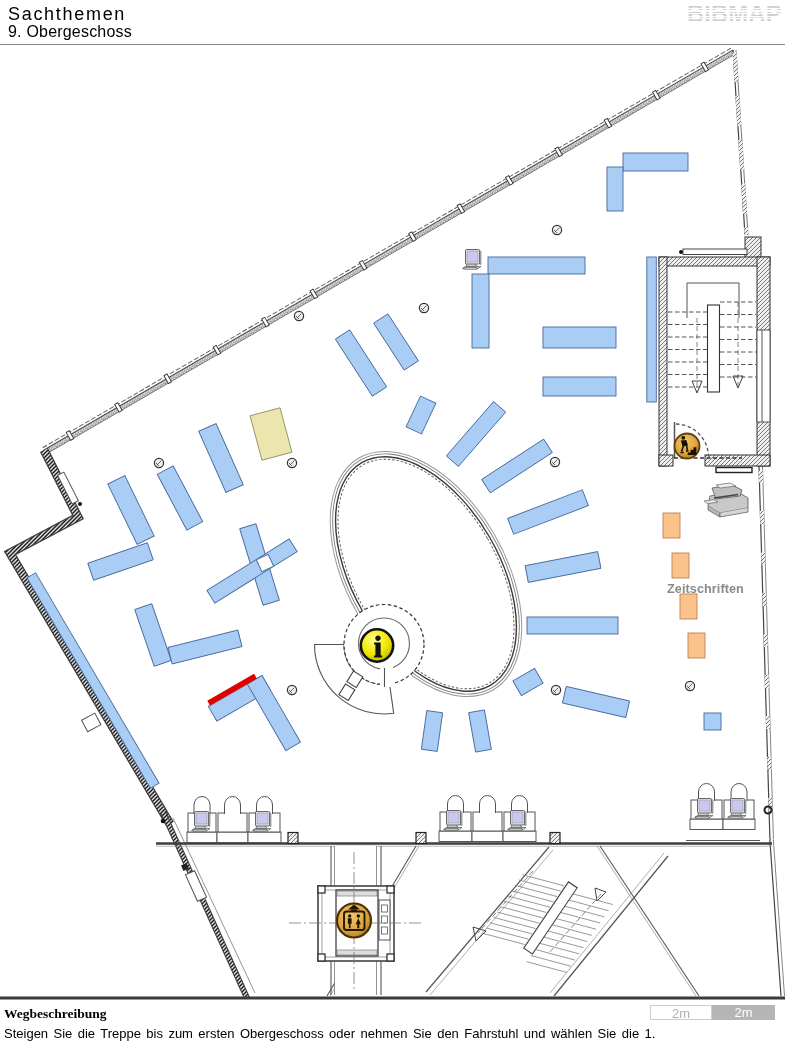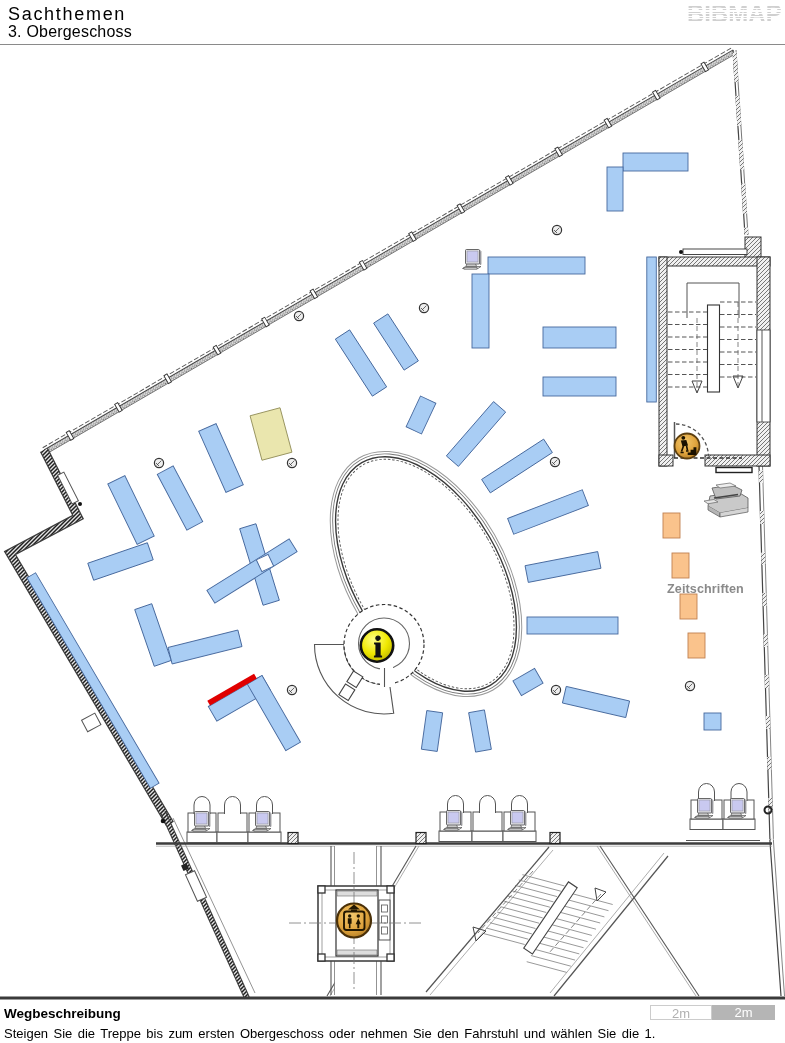--- a/index.html
+++ b/index.html
@@ -4,21 +4,21 @@
 html,body { margin:0; padding:0; background:#fff; }
 #page { position:relative; width:785px; height:1043px; overflow:hidden;
   font-family:"Liberation Sans", sans-serif; background:#fff; }
 .hdr1 { position:absolute; left:8px; top:4px; font-size:18px; letter-spacing:1.7px; font-weight:normal; color:#000; }
 .hdr2 { position:absolute; left:8px; top:23px; font-size:16px; letter-spacing:0.2px; color:#000; }
 .hline { position:absolute; left:0; top:44px; width:785px; height:0; border-top:1.5px solid #8a8a8a; }
 .logo { position:absolute; left:687px; top:0px; width:95px; height:24px;
   font-size:24px; font-weight:bold; letter-spacing:0px; color:#d0d0d0; }
 .logostripes { position:absolute; left:687px; top:0px; width:95px; height:24px;
   background:repeating-linear-gradient(to bottom,#fff 0 1.2px, rgba(255,255,255,0) 1.2px 2.6px); }
-.ftr1 { position:absolute; left:4px; top:1006px; font-size:13.5px; font-weight:bold; color:#000; }
+.ftr1 { position:absolute; left:4px; top:1006px; font-size:13.5px; font-weight:bold; color:#000;font-family:Liberation Serif, serif; }
 .ftr2 { position:absolute; left:4px; top:1026px; width:700px; font-size:13px; color:#000; word-spacing:1.8px; }
 .sbw { position:absolute; left:650px; top:1005px; width:62px; height:15px; background:#fff; border:1px solid #ccc; box-sizing:border-box;
    color:#b0b0b0; font-size:13px; text-align:center; line-height:15px; }
 .sbg { position:absolute; left:712px; top:1005px; width:63px; height:15px; background:#b5b5b5;
    color:#fff; font-size:13px; text-align:center; line-height:15px; }
 </style></head>
 <body>
 <div id="page">
 <svg width="785" height="1043" viewBox="0 0 785 1043">
       <defs>
@@ -339,20 +339,20 @@
 <defs>
         <radialGradient id="yg2" cx="40%" cy="32%" r="78%">
  <stop offset="0%" stop-color="#ffff86"></stop>
  <stop offset="55%" stop-color="#f0e800"></stop>
  <stop offset="100%" stop-color="#b5ad00"></stop>
 </radialGradient>
       </defs>
 <text x="378" y="657" font-family="Liberation Serif, serif" font-size="30" font-weight="bold" fill="#111" stroke="#111" stroke-width="0.9" text-anchor="middle">i</text>
 </svg>
 <div class="hdr1">Sachthemen</div>
-<div class="hdr2">3. Obergeschoss</div>
+<div class="hdr2">9. Obergeschoss</div>
 <div class="hline"></div>
 <div class="logo">BIBMAP</div>
 <div class="logostripes"></div>
 <div class="ftr1">Wegbeschreibung</div>
 <div class="ftr2">Steigen Sie die Treppe bis zum ersten Obergeschoss oder nehmen Sie den Fahrstuhl und wählen Sie die 1.</div>
 <div class="sbw">2m</div>
 <div class="sbg">2m</div>
 </div>
 </body></html>

